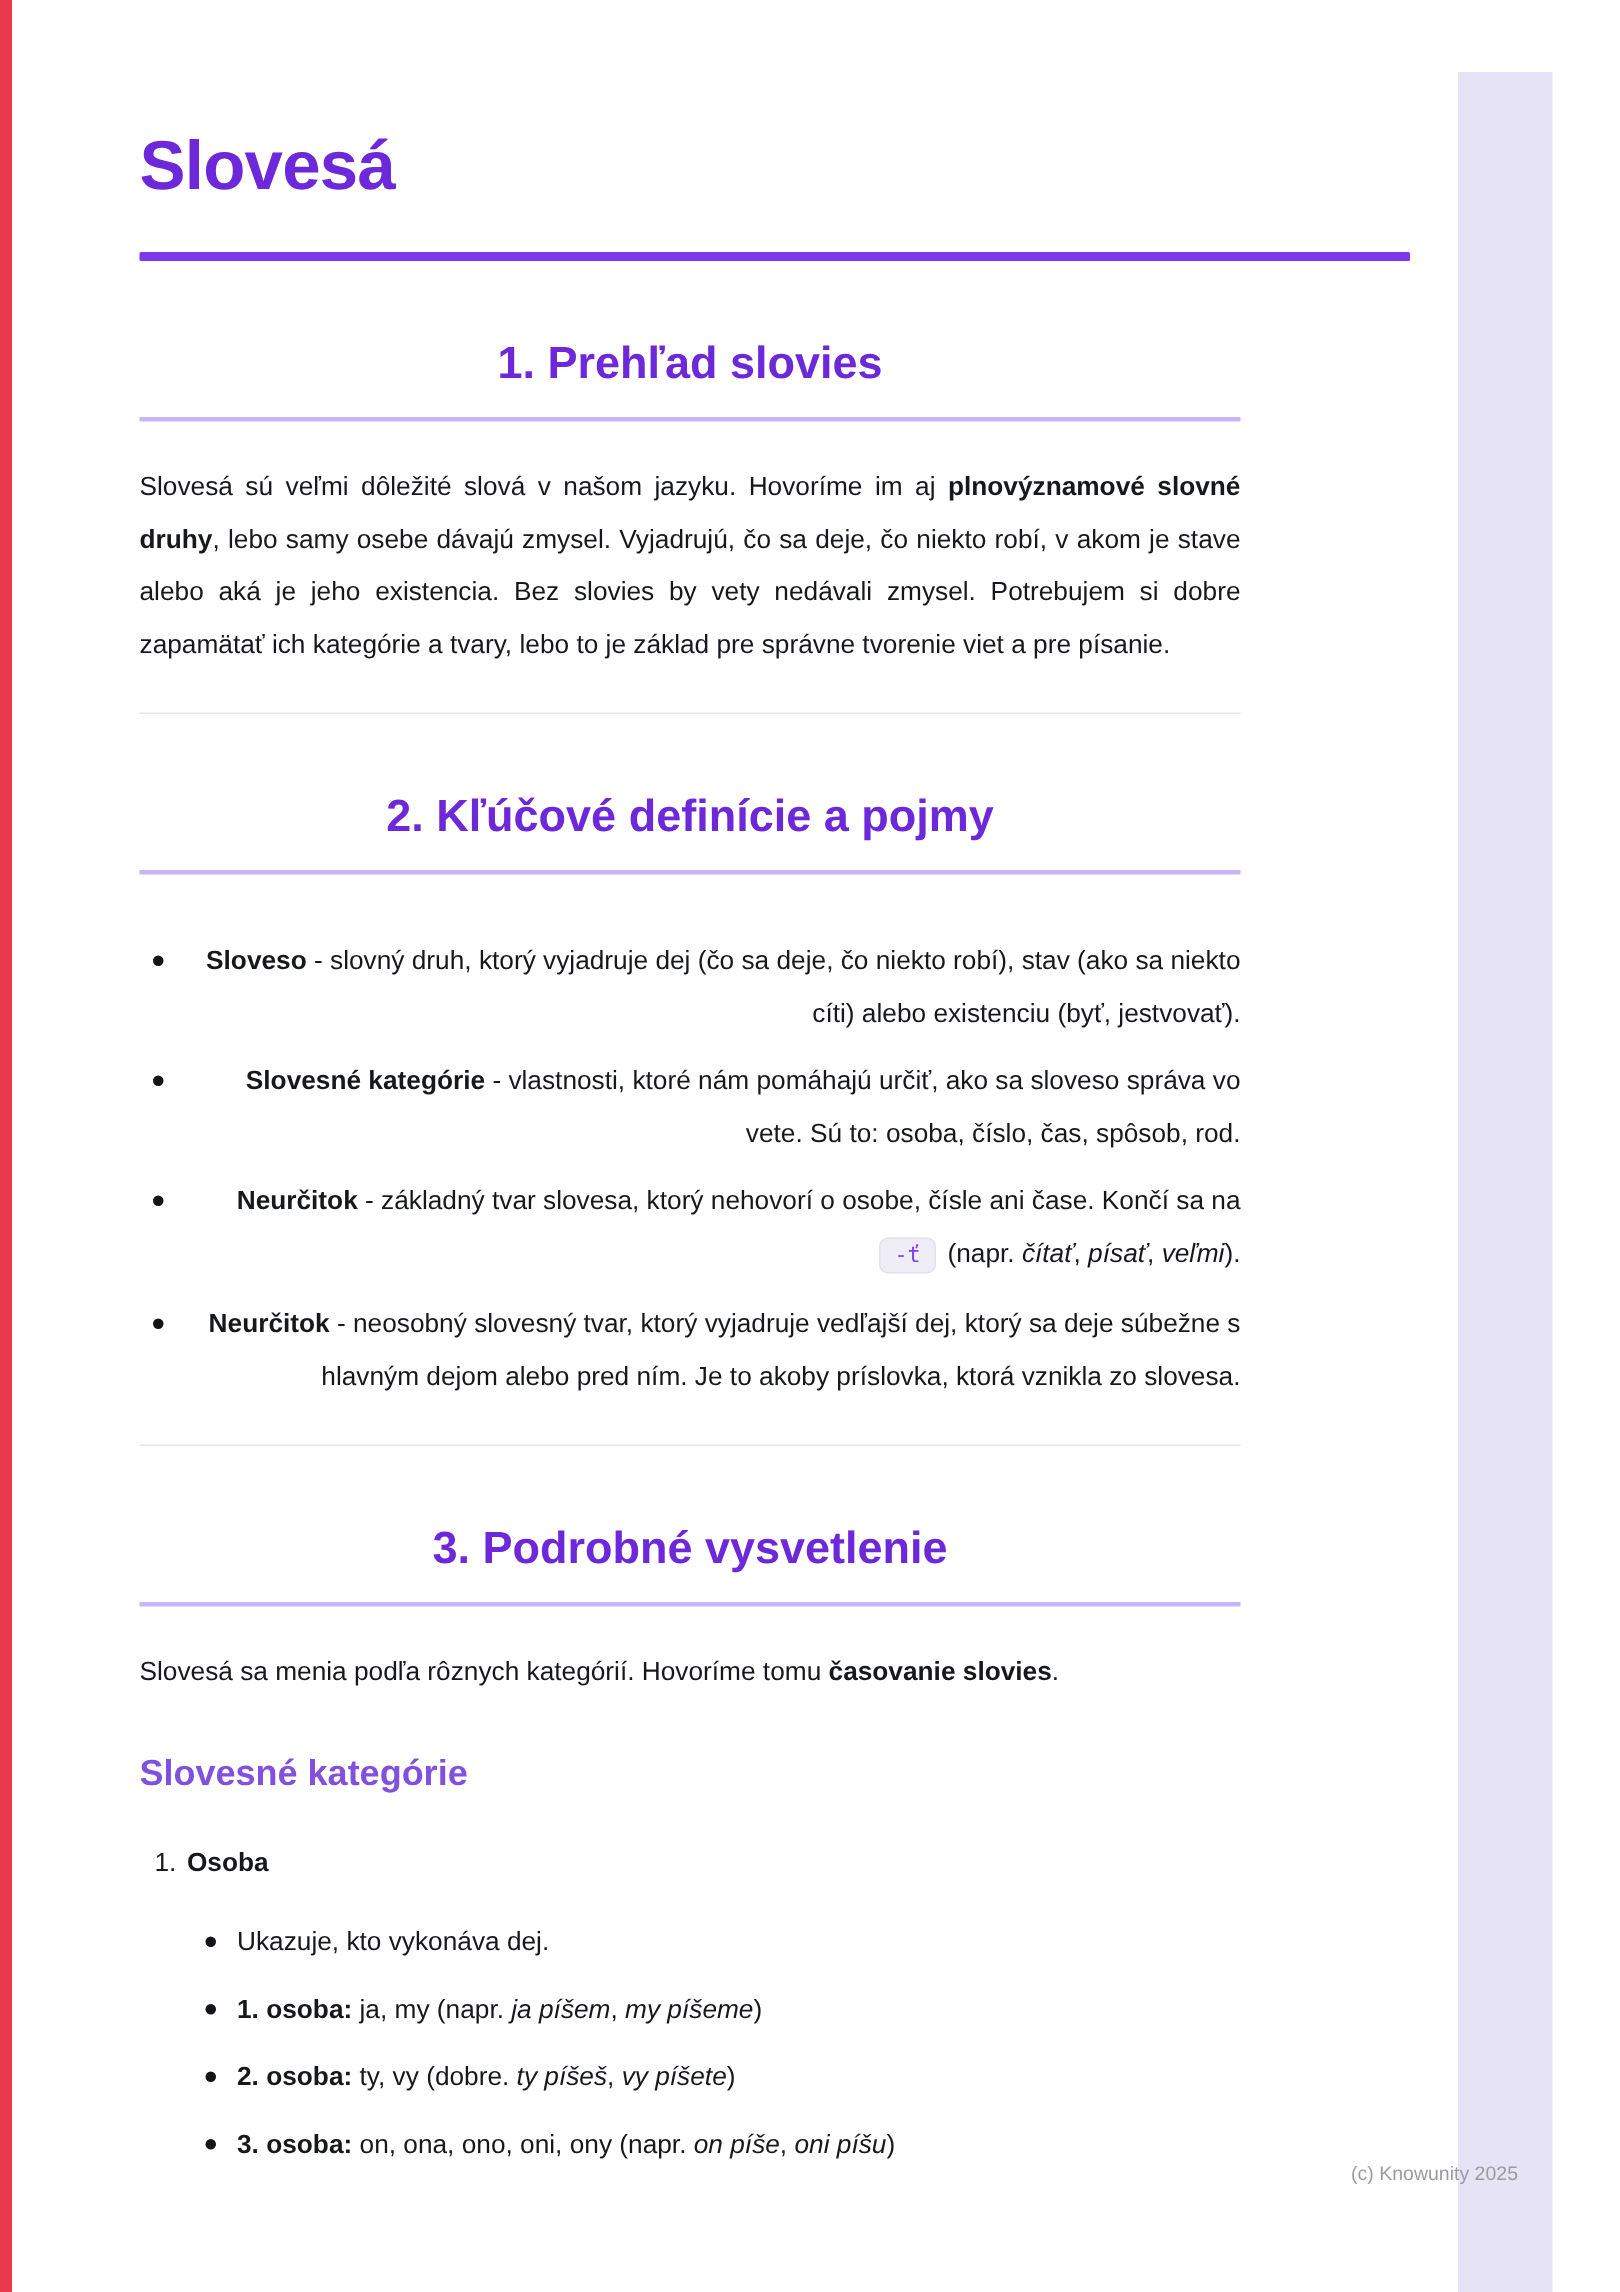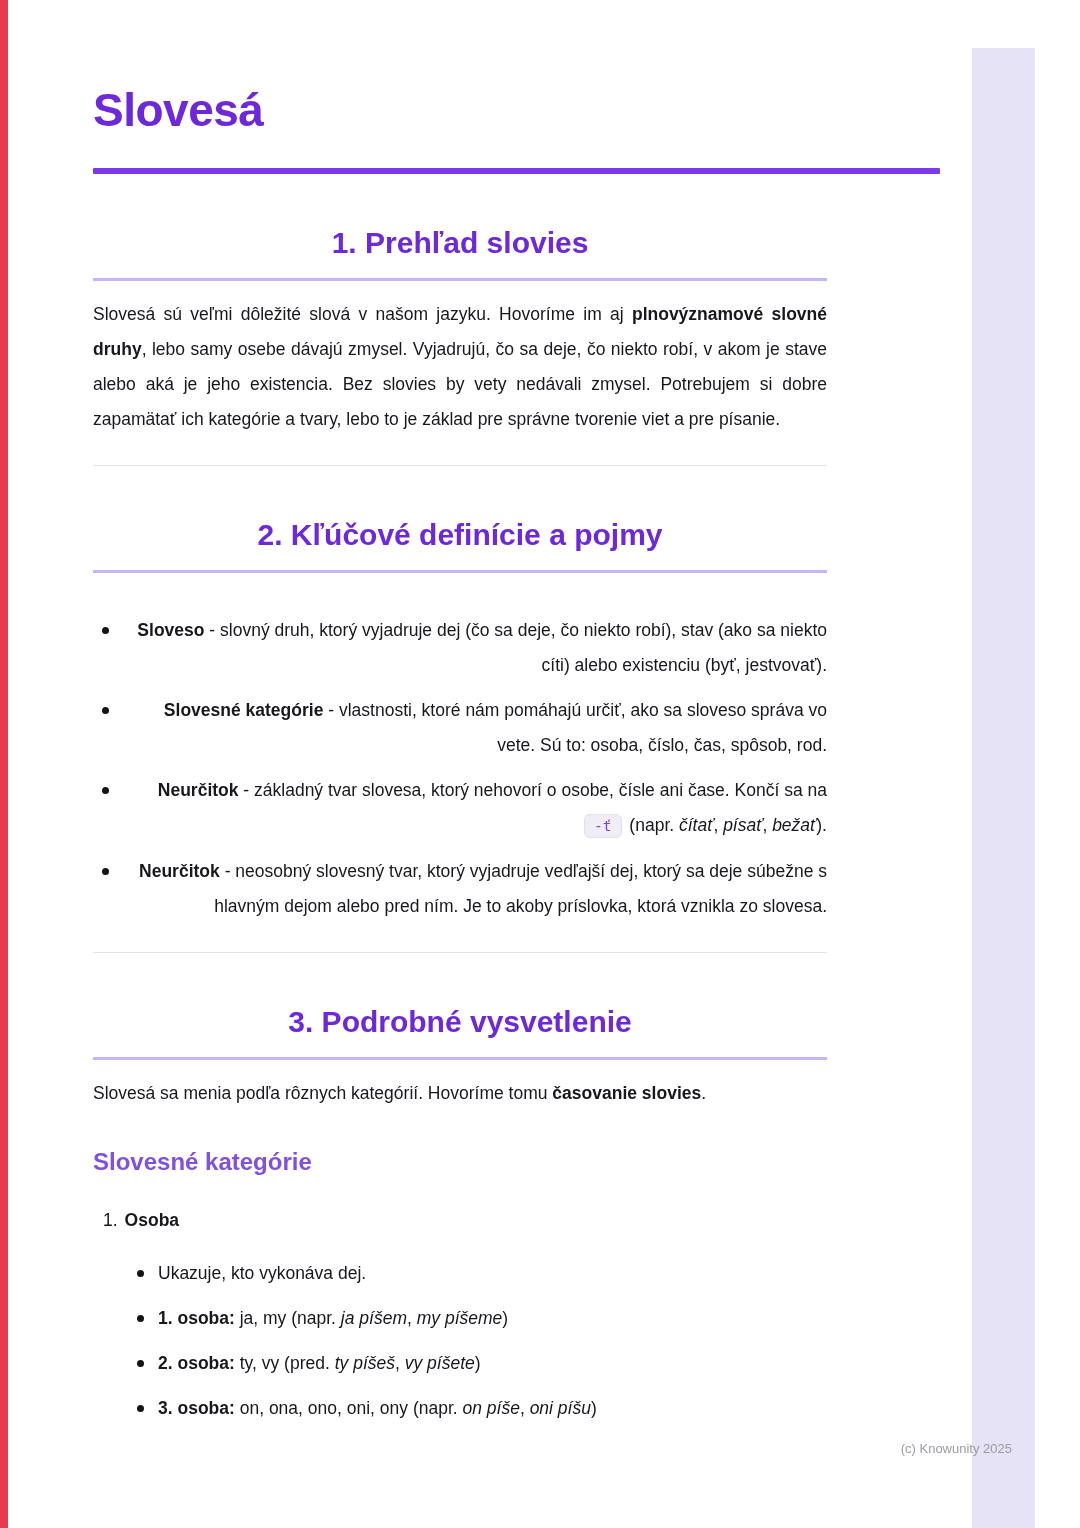--- a/index.html
+++ b/index.html
@@ -58,21 +58,21 @@
   h2.section-heading {
     margin: 50px 0 0;
     font-size: 30px; line-height: 38px;
     font-weight: 700;
     color: var(--heading);
     padding-bottom: 16px;
     border-bottom: 3px solid var(--rule-light);
     text-align: center;
   }
   p.body-text {
-    margin: 16px 0 0;
+    margin: 26px 0 0;
     font-size: 17.5px; line-height: 35px;
     color: var(--text);
   }
   p.justify { text-align: justify; }
   hr.divider {
     border: none;
     border-top: 1px solid var(--divider);
     margin: 28px 0;
     width: 734px;
   }
@@ -158,41 +158,41 @@
     <p class="body-text justify"><span>Slovesá sú veľmi dôležité slová v našom jazyku. Hovoríme im aj </span><span class="b">plnovýznamové slovné druhy</span><span>, lebo samy osebe dávajú zmysel. Vyjadrujú, čo sa deje, čo niekto robí, v akom je stave alebo aká je jeho existencia. Bez slovies by vety nedávali zmysel. Potrebujem si dobre zapamätať ich kategórie a tvary, lebo to je základ pre správne tvorenie viet a pre písanie.</span></p>
   </section>
 
   <hr class="divider">
 
   <section>
     <h2 class="section-heading">2. Kľúčové definície a pojmy</h2>
     <ul class="bullets">
       <li><span class="b">Sloveso</span><span> - slovný druh, ktorý vyjadruje dej (čo sa deje, čo niekto robí), stav (ako sa niekto cíti) alebo existenciu (byť, jestvovať).</span></li>
       <li><span class="b">Slovesné kategórie</span><span> - vlastnosti, ktoré nám pomáhajú určiť, ako sa sloveso správa vo vete. Sú to: osoba, číslo, čas, spôsob, rod.</span></li>
-      <li><span class="b">Neurčitok</span><span> - základný tvar slovesa, ktorý nehovorí o osobe, čísle ani čase. Končí sa na </span><span class="code">-ť</span><span> (napr. </span><span class="i">čítať</span><span>, </span><span class="i">písať</span><span>, </span><span class="i">bežať</span><span>).</span></li>
+      <li><span class="b">Neurčitok</span><span> - základný tvar slovesa, ktorý nehovorí o osobe, čísle ani čase. Končí sa na </span><span class="code">-ť</span><span> (napr. </span><span class="i">čítať</span><span>, </span><span class="i">písať</span><span>, </span><span class="i">veľmi</span><span>).</span></li>
       <li><span class="b">Neurčitok</span><span> - neosobný slovesný tvar, ktorý vyjadruje vedľajší dej, ktorý sa deje súbežne s hlavným dejom alebo pred ním. Je to akoby príslovka, ktorá vznikla zo slovesa.</span></li>
     </ul>
   </section>
 
   <hr class="divider">
 
   <section>
     <h2 class="section-heading">3. Podrobné vysvetlenie</h2>
     <p class="body-text"><span>Slovesá sa menia podľa rôznych kategórií. Hovoríme tomu </span><span class="b">časovanie slovies</span><span>.</span></p>
     <h3 class="sub-heading">Slovesné kategórie</h3>
 
     <ol class="numbered">
       <li>
         <div class="num-row">
           <span class="num">1.</span><span class="label">Osoba</span>
         </div>
         <ul class="sub">
           <li><span>Ukazuje, kto vykonáva dej.</span></li>
           <li><span class="b">1. osoba:</span><span> ja, my (napr. </span><span class="i">ja píšem</span><span>, </span><span class="i">my píšeme</span><span>)</span></li>
-          <li><span class="b">2. osoba:</span><span> ty, vy (pred. </span><span class="i">ty píšeš</span><span>, </span><span class="i">vy píšete</span><span>)</span></li>
+          <li><span class="b">2. osoba:</span><span> ty, vy (dobre. </span><span class="i">ty píšeš</span><span>, </span><span class="i">vy píšete</span><span>)</span></li>
           <li><span class="b">3. osoba:</span><span> on, ona, ono, oni, ony (napr. </span><span class="i">on píše</span><span>, </span><span class="i">oni píšu</span><span>)</span></li>
         </ul>
       </li>
     </ol>
   </section>
 
 </div>
 
 <div class="watermark">(c) Knowunity 2025</div>
 

